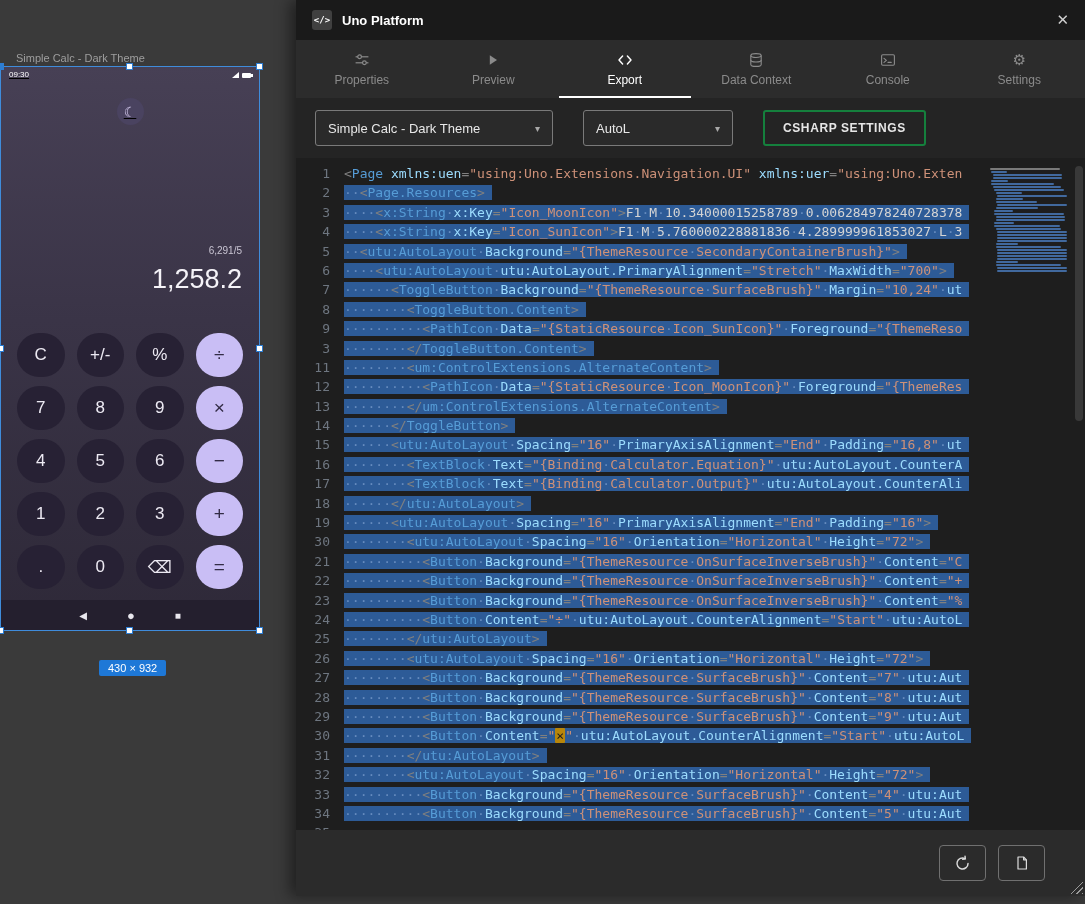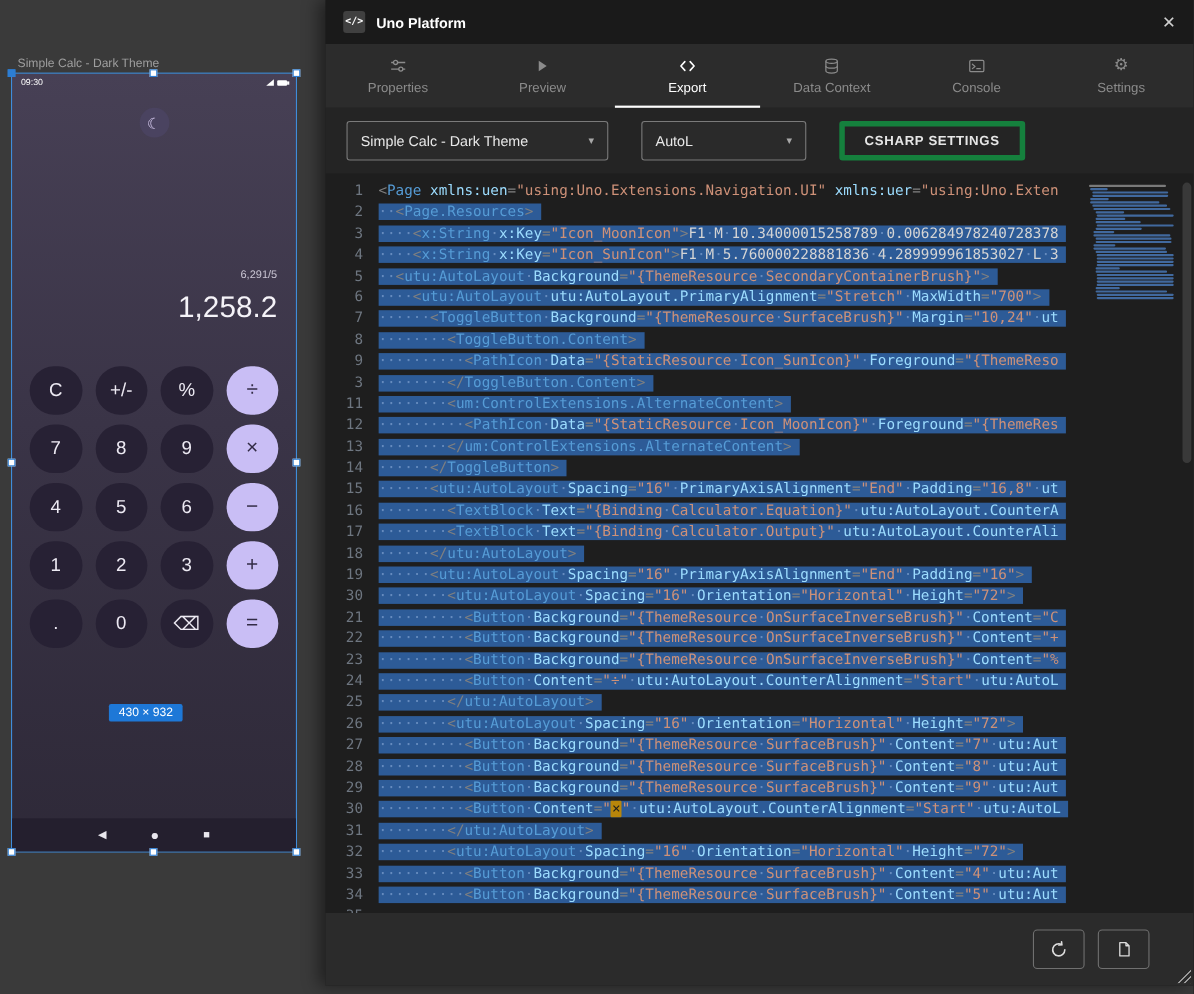--- a/index.html
+++ b/index.html
@@ -2,23 +2,23 @@
 <html><head>
 <meta charset="utf-8">
 <style>
   * { margin:0; padding:0; box-sizing:border-box; }
   html,body { width:1085px; height:904px; }
   body { position:relative; background:#3a3a3a; overflow:hidden;
          font-family:"Liberation Sans", sans-serif; }
 
   
   .artboard-label { position:absolute; left:16px; top:52px; font-size:11px; color:#9e9e9e; }
-  .phone { position:absolute; left:10px; top:66px; width:260px; height:709px;
+  .phone { position:absolute; left:0; top:66px; width:260px; height:565px;
            border:1.5px solid #3f8cdb;
-           background:linear-gradient(180deg,#474055 0%,#3a3447 45%,#2e2938 100%); }
+           background:linear-gradient(180deg,#474055 0%,#3a3447 45%,#2e2938 100%);text-decoration:underline; }
   .handle { position:absolute; width:7px; height:7px; background:#fff; border:1px solid #2d7dd2; z-index:5; }
   .h-tl{left:-4px;top:-4px;background:#2d7dd2;} .h-tm{left:calc(50% - 4px);top:-4px;} .h-tr{right:-4px;top:-4px;}
   .h-ml{left:-4px;top:calc(50% - 4px);} .h-mr{right:-4px;top:calc(50% - 4px);}
   .h-bl{left:-4px;bottom:-4px;} .h-bm{left:calc(50% - 4px);bottom:-4px;} .h-br{right:-4px;bottom:-4px;}
   .statusbar { display:flex; justify-content:space-between; align-items:center; padding:3px 8px 0 8px;
                font-size:8px; color:#fff; }
   .status-icons { display:flex; gap:3px; align-items:flex-end; }
   .sig { width:0; height:0; border-left:7px solid transparent; border-bottom:6px solid #fff; }
   .batt { width:9px; height:5px; background:#fff; border-radius:1px; position:relative; }
   .batt::after { content:""; position:absolute; right:-2px; top:1px; width:2px; height:3px; background:#fff; }
@@ -28,21 +28,21 @@
   .display { position:absolute; right:17px; top:178px; text-align:right; }
   .equation { font-size:10px; color:#c9c5d3; }
   .output { font-size:27px; color:#f5f3f8; margin-top:8px; }
   .keypad { position:absolute; left:16px; right:16px; top:266px; display:grid;
             grid-template-columns:repeat(4,1fr); gap:9px 12px; }
   .key { height:44px; border-radius:22px; background:#272134; color:#edeaf3; font-size:17px;
          display:flex; align-items:center; justify-content:center; border:none; }
   .key.op { background:#c9bef5; color:#322b45; font-size:19px; }
   .navbar { position:absolute; left:0; right:0; bottom:0; height:30px; background:#241f2e;
             display:flex; align-items:center; justify-content:center; gap:40px; color:#e9e7ee; font-size:11px; }
-  .size-chip { position:absolute; left:99px; top:640px; background:#1e78d7; color:#fff;
+  .size-chip { position:absolute; left:99px; top:660px; background:#1e78d7; color:#fff;
                font-size:11px; padding:2px 9px; border-radius:2px; }
 
   
   .window { position:absolute; left:296px; top:0; width:789px; height:896px; background:#1e1e1e;
             display:flex; flex-direction:column; box-shadow:-6px 0 14px rgba(0,0,0,.45); }
   .titlebar { height:40px; background:#1a1a1a; display:flex; align-items:center; padding:0 16px; gap:10px; flex:none; }
   .logo { width:20px; height:20px; background:#404040; border-radius:3px; color:#fff; font-size:9px;
           font-weight:bold; display:flex; align-items:center; justify-content:center; font-family:"DejaVu Sans Mono",monospace; }
   .win-title { color:#fff; font-size:13px; font-weight:bold; }
   .close-btn { margin-left:auto; color:#cfcfcf; font-size:15px; cursor:default; }
@@ -54,21 +54,21 @@
   .tab .underline { position:absolute; bottom:0; left:0; right:0; height:2px; background:#fff; display:none; }
   .tab.active .underline { display:block; }
   .tab svg, .tab .glyph-icon { height:16px; display:block; }
   .glyph-icon { font-size:15px; line-height:16px; }
 
   .toolbar { height:60px; background:#242424; display:flex; align-items:center; padding:0 19px; gap:30px; flex:none; }
   .dropdown { height:36px; background:#2a2a2a; border:1px solid #7a7a7a; border-radius:3px;
               display:flex; align-items:center; padding:0 12px; color:#e8e8e8; font-size:13px; }
   .dd-theme { width:238px; } .dd-format { width:150px; }
   .caret { margin-left:auto; color:#a8a8a8; font-size:10px; padding-left:10px; }
-  .btn-outline { height:36px; border:5px solid #15803d; border-radius:3px; background:transparent;
+  .btn-outline { height:36px; border:2px solid #15803d; border-radius:3px; background:transparent;
                  color:#e6e6e6; font-size:12px; font-weight:bold; letter-spacing:.6px; padding:0 18px;
                  font-family:"Liberation Sans",sans-serif; }
 
   
   .editor { flex:1; display:flex; background:#1e1e1e; overflow:hidden; padding-top:6px;
             font-family:"DejaVu Sans Mono", monospace; font-size:13px; }
   .gutter { width:48px; text-align:right; padding-right:14px; color:#6e7680; flex:none; }
   .gutter .ln { height:19.4px; line-height:19.4px; }
   .codecol { flex:1; overflow:hidden; }
   .cl { height:19.4px; line-height:19.4px; white-space:pre; }

